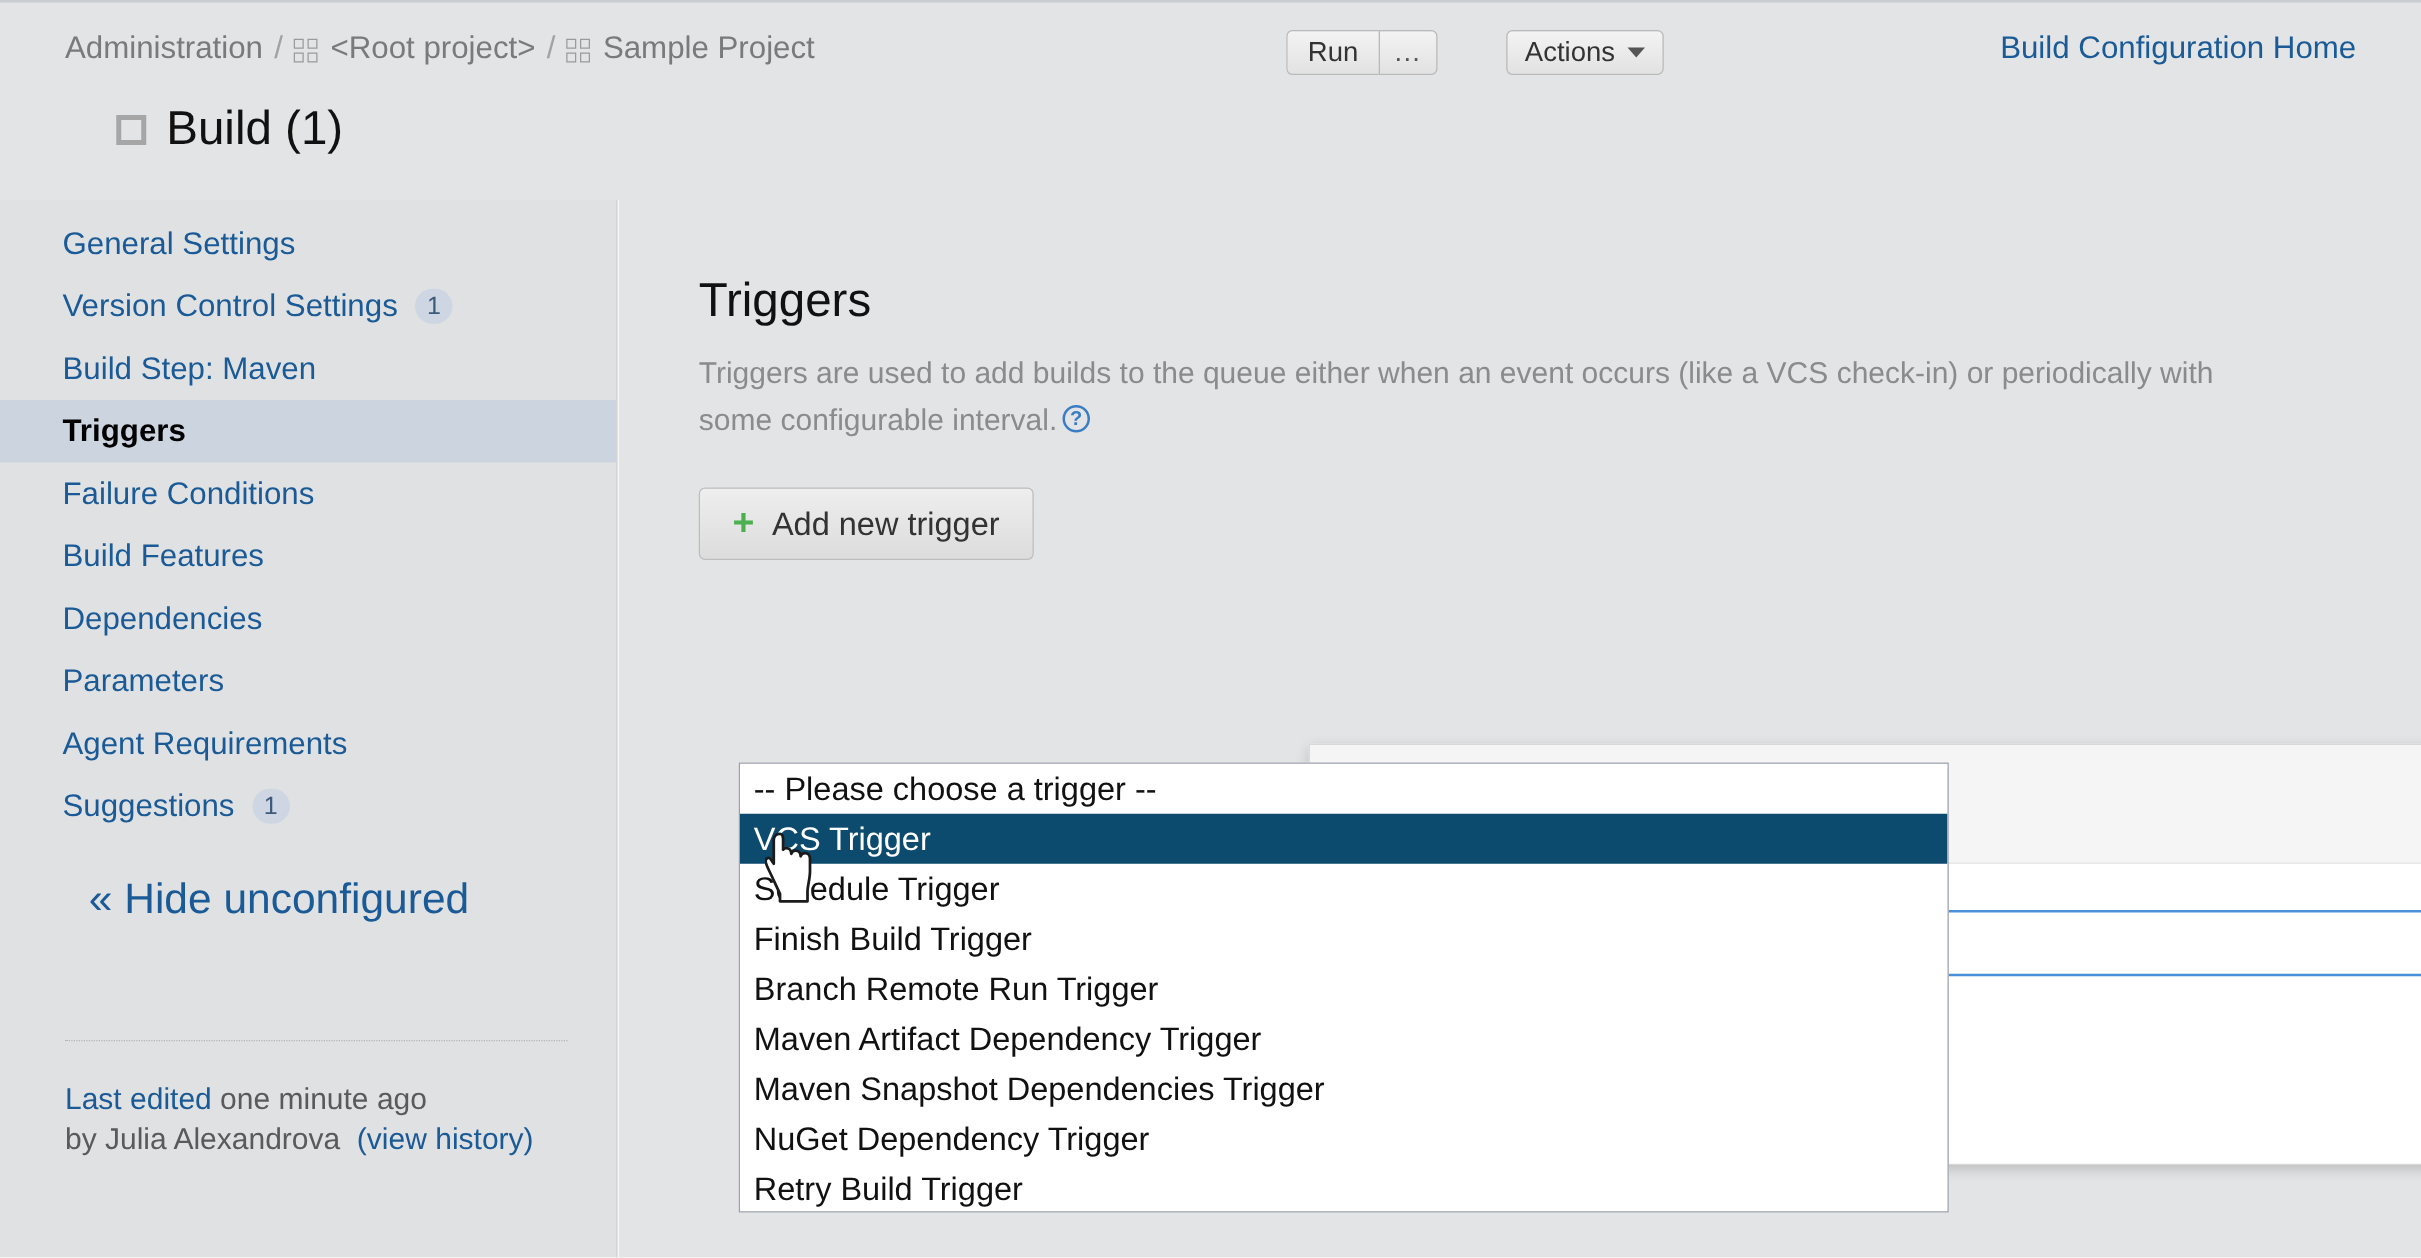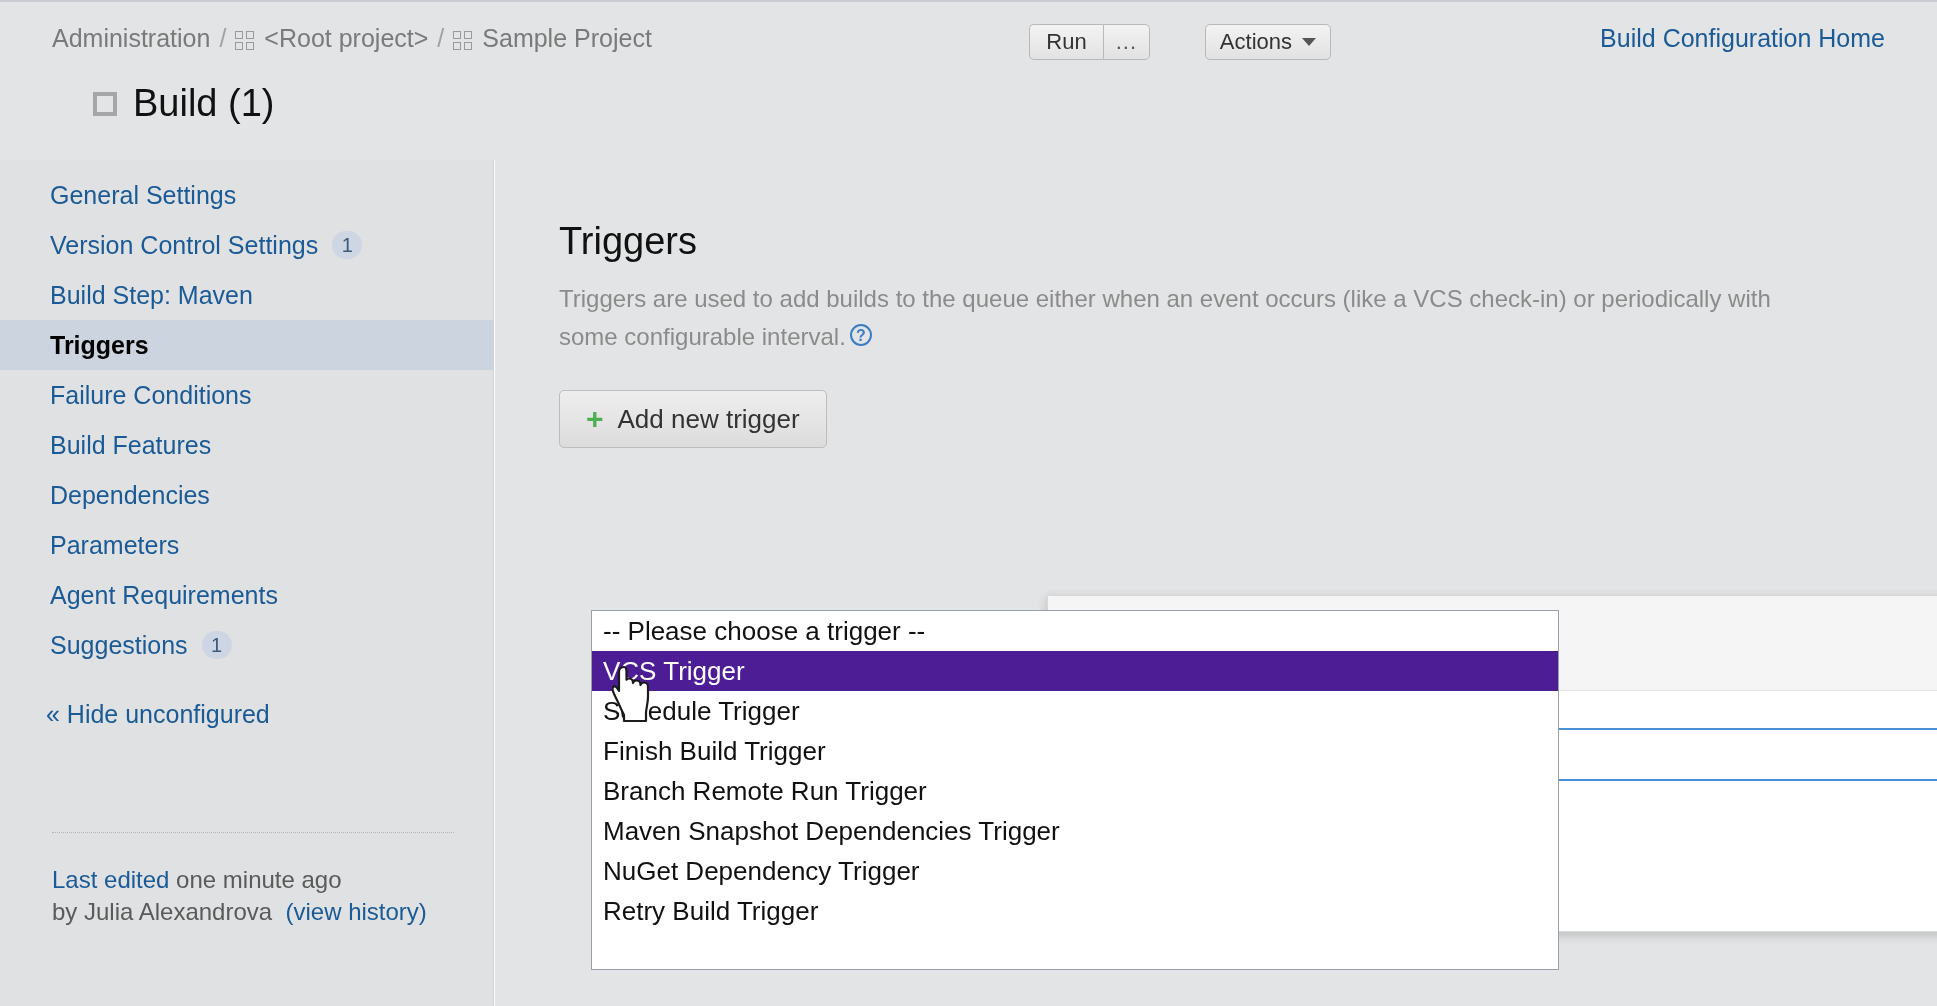--- a/index.html
+++ b/index.html
@@ -95,22 +95,22 @@
     cursor: pointer; white-space: nowrap;
   }
   .side-item.active { background: #ccd4e0; color: #000; font-weight: bold; cursor: pointer; }
   .side-badge {
     display: inline-flex; align-items: center; justify-content: center;
     min-width: 30px; height: 28px; padding: 0 8px;
     background: #ced6e3; border-radius: 14px;
     font-size: 20px; color: #3c5a7a; margin-left: 14px;
   }
   .side-hide {
-    margin-top: 30px; padding-left: 46px;
-    font-size: 25px; color: #1a5a96; cursor: pointer;
+    margin-top: 30px; padding-left: 71px;
+    font-size: 34px; color: #1a5a96; cursor: pointer;
   }
   .side-divider {
     position: absolute; left: 52px; top: 672px; width: 402px;
     border-top: 1px dotted #b5b6b7;
   }
   .side-foot {
     position: absolute; left: 52px; top: 704px;
     font-size: 24px; line-height: 32px; color: #5a5a5a; white-space: nowrap;
   }
   .side-foot a { color: #1a5a96; cursor: pointer; }
@@ -191,21 +191,21 @@
     background: #ffffff;
     border: 1px solid #9aa0ab;
     z-index: 50;
     overflow: hidden;
   }
   .dd-item {
     height: 40px; display: flex; align-items: center;
     padding-left: 11px; font-size: 26px; color: #111;
     white-space: nowrap; cursor: pointer;
   }
-  .dd-item.selected { background: #4c1d95; color: #fff; }
+  .dd-item.selected { background: #0c4a6e; color: #fff; }
 
   
   .cursor {
     position: absolute; left: 612px; top: 665px; z-index: 100;
     pointer-events: none;
   }
 </style>
 </head>
 <body>
 
@@ -340,20 +340,21 @@
       </div>
     </div>
   </div>
 
   <div class="dropdown">
     <div class="dd-item">-- Please choose a trigger --</div>
     <div class="dd-item selected">VCS Trigger</div>
     <div class="dd-item">Schedule Trigger</div>
     <div class="dd-item">Finish Build Trigger</div>
     <div class="dd-item">Branch Remote Run Trigger</div>
+    <div class="dd-item">Maven Artifact Dependency Trigger</div>
     <div class="dd-item">Maven Snapshot Dependencies Trigger</div>
     <div class="dd-item">NuGet Dependency Trigger</div>
     <div class="dd-item">Retry Build Trigger</div>
   </div>
 
   <svg class="cursor" width="46" height="58" viewBox="0 0 46 58">
     <path d="M12 2 C9 2 7 4 7 7 L7 26 L5 23 C3.5 20.5 0.5 21 0.5 24 C0.5 26 2 29 4 33
              C6.5 38 9 44 12 50 L12 56 L34 56 L34 48 C34 44 36 38 36 32 L36 22
              C36 19 34 17.5 32 17.5 C30.5 17.5 29 18.5 28.5 20
              C28.5 17 26.5 15.5 24.5 15.5 C23 15.5 21.5 16.5 21 18

